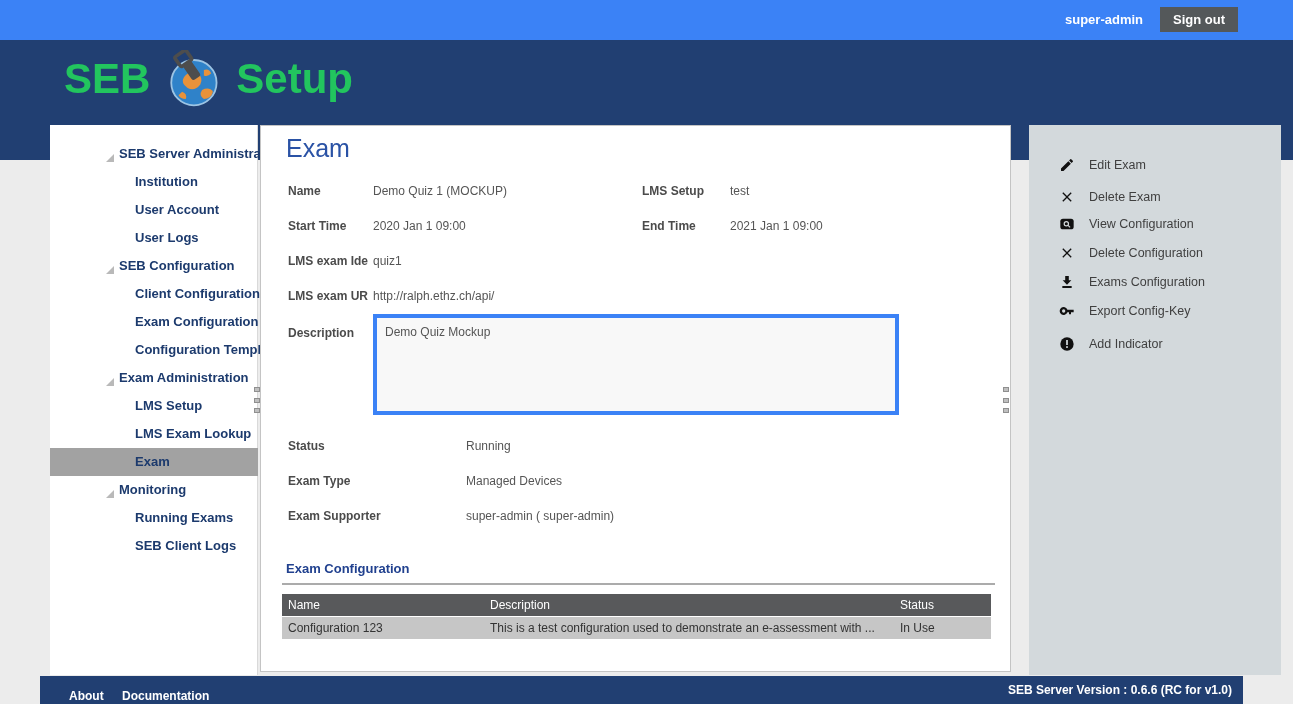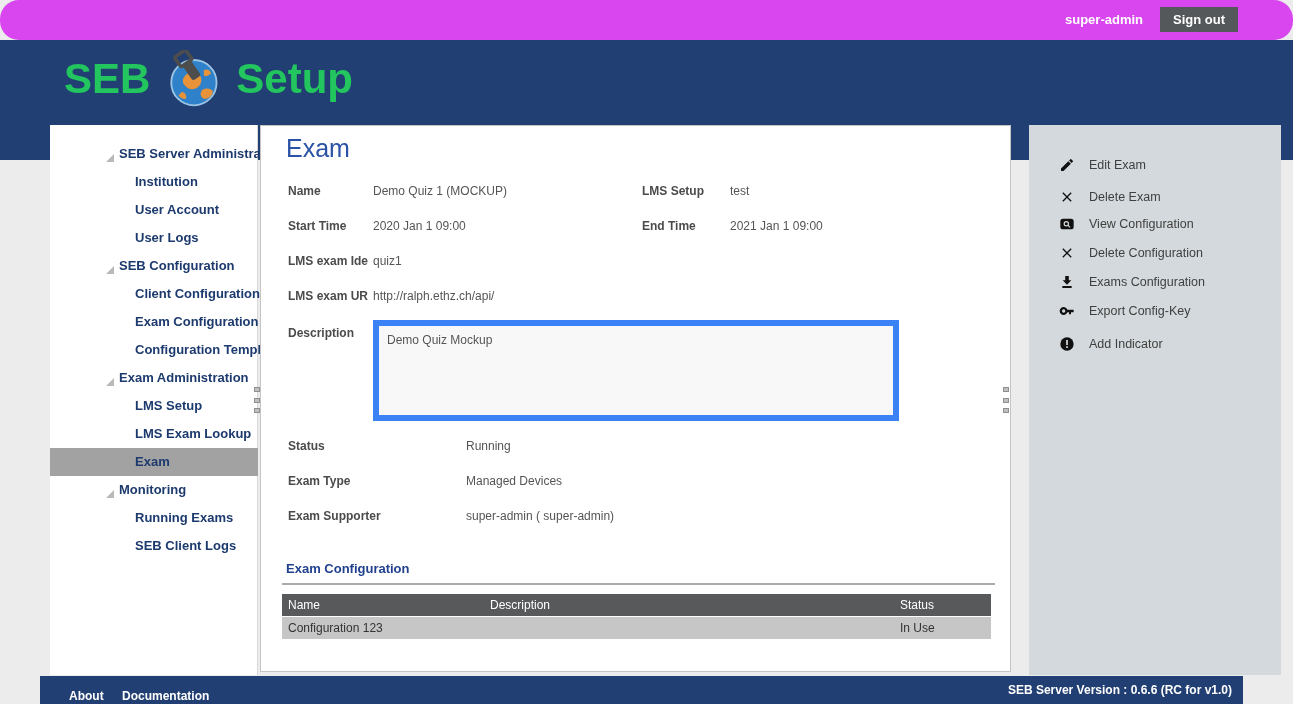--- a/index.html
+++ b/index.html
@@ -1,21 +1,21 @@
 <!DOCTYPE html>
 <html><head>
 <meta charset="utf-8">
 <style>
   * { margin:0; padding:0; box-sizing:border-box; }
   html,body { width:1293px; height:704px; overflow:hidden; background:#ececec;
               font-family:"Liberation Sans", sans-serif; }
   .abs { position:absolute; }
 
   
-  #topbar { top:0; left:0; width:1293px; height:40px; background:#d946ef; z-index:5;border-radius:19px; }
+  #topbar { top:0; left:0; width:1293px; height:40px; background:#3b82f6; z-index:5; }
   #topbar .username { position:absolute; right:150px; top:12px; color:#fff;
                       font-size:13px; font-weight:bold; }
   #topbar .signout  { position:absolute; right:55px; top:7px; width:78px; height:25px;
                       background:#54585a; color:#fff; font-size:13px; font-weight:bold;
                       border:none; text-align:center; line-height:25px; cursor:pointer; }
 
   
   #banner { top:40px; left:0; width:1293px; height:120px; background:#213f72; z-index:1; }
   #logo { position:absolute; left:64px; top:10px; display:flex; align-items:center; }
   #logo .word { color:#22c55e; font-size:42px; font-weight:bold; letter-spacing:0px; }
@@ -47,22 +47,22 @@
   .sash span { display:block; width:6px; height:5px; background:#bfbfbf;
                border:1px solid #8f8f8f; }
 
   
   #main { left:260px; top:125px; width:751px; height:547px; background:#fff;
           border:1px solid #c4c4c4; z-index:2; }
   #main .title { position:absolute; left:25px; top:8px; font-size:25px; color:#2a52a5; }
   .flabel { position:absolute; font-size:12px; font-weight:bold; color:#4b4b4b;
             white-space:nowrap; }
   .fvalue { position:absolute; font-size:12px; color:#555; white-space:nowrap; }
-  #descbox { position:absolute; left:112px; top:194px; width:526px; height:101px;
-             background:#f8f8f8; border:6px solid #3b82f6; font-size:12px; color:#555;
+  #descbox { position:absolute; left:112px; top:188px; width:526px; height:101px;
+             background:#f8f8f8; border:4px solid #3b82f6; font-size:12px; color:#555;
              padding:7px 8px; }
   .section-title { position:absolute; left:25px; top:435px; font-size:13px;
                    font-weight:bold; color:#21418f; }
   .table-rule { position:absolute; left:21px; top:457px; width:713px; height:2px;
                 background:#ababab; }
   .ctable { position:absolute; left:21px; top:468px; width:709px; }
   .trow { position:relative; height:22px; line-height:22px; font-size:12px;
           white-space:nowrap; overflow:hidden; }
   .trow.head { background:#58595b; color:#fff; }
   .trow.data { background:#c6c6c6; color:#333; margin-top:1px; cursor:pointer; }
@@ -202,20 +202,21 @@
   <div class="table-rule"></div>
 
   <div class="ctable">
     <div class="trow head">
       <span class="tcell c0">Name</span>
       <span class="tcell c1">Description</span>
       <span class="tcell c2">Status</span>
     </div>
     <div class="trow data">
       <span class="tcell c0">Configuration 123</span>
+      <span class="tcell c1">This is a test configuration used to demonstrate an e-assessment with ...</span>
       <span class="tcell c2">In Use</span>
     </div>
   </div>
 </div>
 
 <div id="actions" class="abs">
   <div class="action" style="top:31px">
     <span class="aicon"><svg viewBox="0 0 24 24">
           <path d="M3 17.25V21h3.75L17.8 9.94l-3.75-3.75L3 17.25zM20.7 7.04a1 1 0 0 0 0-1.41l-2.34-2.34a1 1 0 0 0-1.41 0l-1.83 1.83 3.75 3.75 1.83-1.83z"></path>
         </svg></span>

